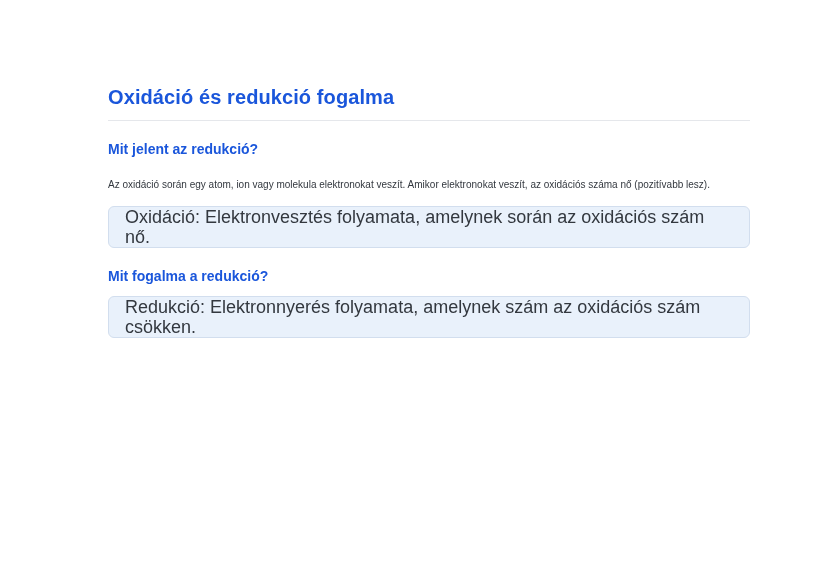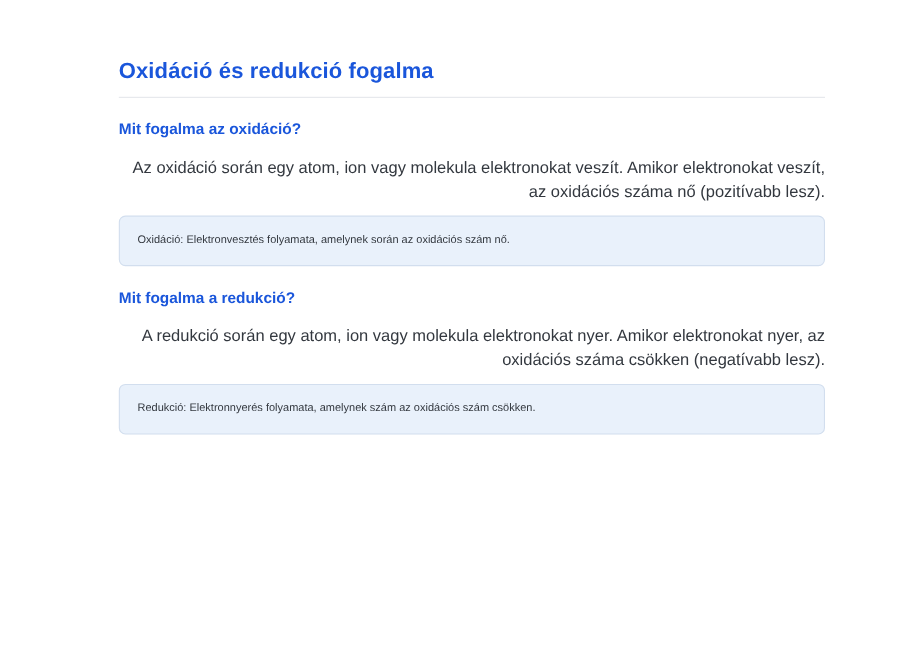--- a/index.html
+++ b/index.html
@@ -16,20 +16,21 @@
   html, body {
     width: 828px;
     height: 586px;
     background: var(--page-bg);
     overflow: hidden;
     font-family: "Liberation Sans", "DejaVu Sans", sans-serif;
   }
   .page {
     padding: 52px 70px 0 108px;
     width: 828px;
+    margin-top: 32px;
   }
   .content {
     width: 642px;
   }
   h1.title {
     font-size: 20px;
     line-height: 26px;
     font-weight: 700;
     color: var(--heading-blue);
     letter-spacing: 0.1px;
@@ -42,30 +43,29 @@
   }
   h3.subheading {
     margin-top: 19px;
     font-size: 14px;
     line-height: 19px;
     font-weight: 700;
     color: var(--heading-blue);
   }
   p.body-text {
     margin-top: 15px;
-    font-size: 15px;
+    font-size: 10px;
     line-height: 22px;
     color: var(--body-text);
-    text-align: right;
   }
   .callout {
     margin-top: 10px;
     border-radius: 6px;
-    padding: 12px 16px;
-    font-size: 10px;
+    padding: 0 16px;
+    font-size: 18px;
     line-height: 20px;
     color: var(--body-text);
   }
   .callout-blue {
     background: var(--info-box-bg);
     border: 1px solid var(--info-box-border);
   }
   .callout-yellow {
     background: var(--note-box-bg);
     border: 1px solid var(--note-box-border);
@@ -81,28 +81,27 @@
 </style>
 </head>
 <body>
 
 <div class="page">
   <div class="content">
 
     <h1 class="title">Oxidáció és redukció fogalma</h1>
     <div class="divider"></div>
 
-    <h3 class="subheading">Mit fogalma az oxidáció?</h3>
+    <h3 class="subheading">Mit jelent az redukció?</h3>
     <p class="body-text">Az oxidáció során egy atom, ion vagy molekula elektronokat veszít. Amikor elektronokat veszít, az oxidációs száma nő (pozitívabb lesz).</p>
     <div class="callout callout-blue">
       <span>Oxidáció: Elektronvesztés folyamata, amelynek során az oxidációs szám nő.</span>
     </div>
 
     <h3 class="subheading section-gap">Mit fogalma a redukció?</h3>
-    <p class="body-text">A redukció során egy atom, ion vagy molekula elektronokat nyer. Amikor elektronokat nyer, az oxidációs száma csökken (negatívabb lesz).</p>
     <div class="callout callout-blue">
       <span>Redukció: Elektronnyerés folyamata, amelynek szám az oxidációs szám csökken.</span>
     </div>
 
 
 
   </div>
 </div>
 
 </body></html>

